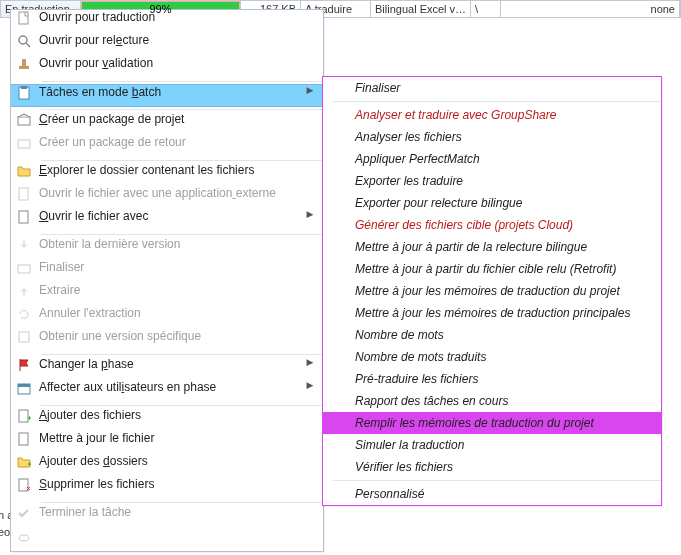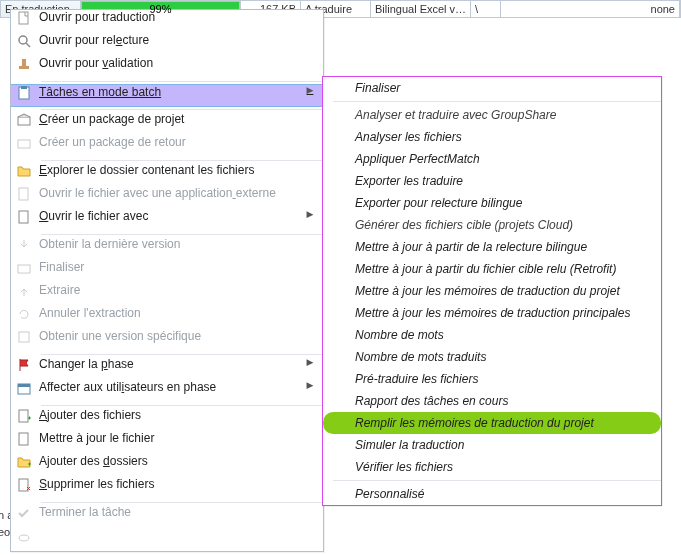--- a/index.html
+++ b/index.html
@@ -9,34 +9,34 @@
   .strip { position: absolute; top: 0; left: 0; width: 681px; height: 18px; border: 1px solid #bfcad6; box-sizing: border-box; display: flex; align-items: center; font-size: 11px; color: #333; background: #fff; }
   .strip .cell { border-right: 1px solid #bfcad6; padding: 0 4px; height: 100%; display: flex; align-items: center; box-sizing: border-box; overflow: hidden; white-space: nowrap; }
   .strip .prog { position: relative; background: #fca5a5; flex: 0 0 160px; }
   .strip .prog .bar { position: absolute; top: 1px; left: 1px; bottom: 1px; width: 99%; background: #2ecc40; }
   .strip .prog .txt { position: relative; z-index: 1; width: 100%; text-align: center; color: #000; }
   .strip .c0 { flex: 0 0 80px; background: linear-gradient(#f4f8fb,#e7eef5); }
 
   
   .menu { position: absolute; top: 9px; left: 10px; width: 312px; border: 1px solid #b4c0ce; background: #fff; box-shadow: 1px 1px 0 rgba(0,0,0,.05); }
   .menu .item { display: flex; align-items: flex-start; height: 23px; padding: 0 6px 0 0; cursor: default; }
-  .menu .item.hover { background: #c4b5fd; border-top: 1px solid #7bb6e6; border-bottom: 1px solid #7bb6e6; height: 21px; text-decoration: underline; }
+  .menu .item.hover { background: #7dd3fc; border-top: 1px solid #7bb6e6; border-bottom: 1px solid #7bb6e6; height: 21px; }
   .menu .item.disabled { color: #9aa1a8; }
   .menu .icon-col { width: 26px; display: flex; justify-content: center; align-items: center; }
   .menu .label { flex: 1 1 auto; padding-left: 2px; white-space: nowrap; overflow: hidden; }
   .menu .sep { height: 1px; margin: 2px 0 2px 30px; background: #e1e5ea; }
   .menu .arrow { width: 14px; text-align: center; font-size: 9px; color: #555; }
 
   .u { text-decoration: underline; }
 
   
   .submenu { position: absolute; top: 76px; left: 322px; width: 338px; border: 1px solid #d946ef; background: #fff; box-shadow: 1px 1px 0 rgba(0,0,0,.05); font-style: italic; }
   .submenu .sitem { display: flex; align-items: center; height: 22px; padding: 0 8px 0 32px; cursor: default; white-space: nowrap; }
-  .submenu .sitem.disabled { color: #404040; }
-  .submenu .sitem.hl { background: #84cc16; border-radius: 10px; }
+  .submenu .sitem.disabled { color: #b91c1c; }
+  .submenu .sitem.hl { background: #d946ef; }
   .submenu .ssep { height: 1px; margin: 2px 0 2px 10px; background: #e1e5ea; }
 
   
   svg { display: block; }
 
   
   .bg-hint { position: absolute; left: -2px; top: 509px; font-size: 11px; color: #333; }
   .bg-hint2 { position: absolute; left: -2px; top: 526px; font-size: 11px; color: #333; }
   .bg-hint-bar { position: absolute; left: -2px; top: 506px; width: 684px; height: 17px; background: #cfe6fb; border: 1px solid #b8cde2; box-sizing: border-box; z-index: -1; }
 </style>

